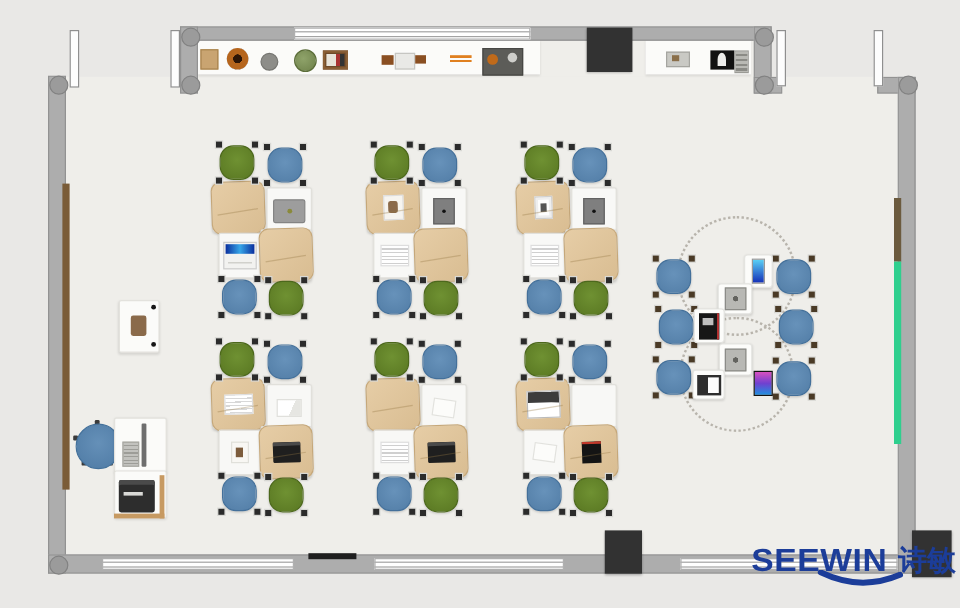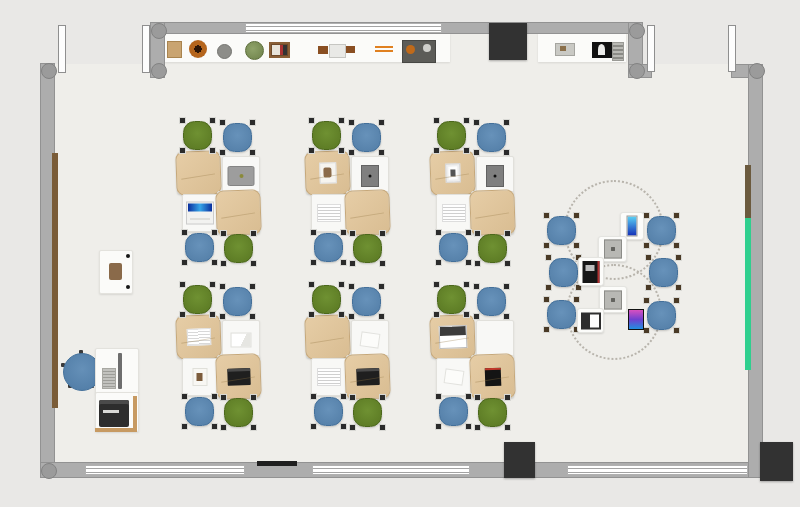--- a/index.html
+++ b/index.html
@@ -121,20 +121,27 @@
   .logo{position:absolute;left:626px;top:452px;z-index:10;display:flex;align-items:flex-start;white-space:nowrap}
   .logo-en{font-size:28px;font-weight:bold;letter-spacing:.5px;color:var(--logo,#1c3d99);line-height:30px;
     font-family:"Liberation Sans",sans-serif;transform:scaleY(.95)}
   .logo-zh{font-size:24px;font-weight:bold;color:var(--logo,#1c3d99);margin-left:9px;line-height:32px}
   .logo-swoosh{position:absolute;left:52px;top:23px;width:78px;height:15px}
 </style>
 </head>
 <body>
 
 <div id="plan">
+  <div class="logo">
+    <span class="logo-en">SEEWIN</span>
+    <svg class="logo-swoosh" viewBox="0 0 78 15">
+      <path d="M6 2 Q 39 18 72 4" fill="none" stroke="#1c3d99" stroke-width="5" stroke-linecap="round"></path>
+    </svg>
+    <span class="logo-zh">诗敏</span>
+  </div>
 <div class="abs floorpiece" style="left: 165px; top: 33px; width: 463px; height: 31px;"></div>
     <div class="abs floorpiece" style="left: 55px; top: 64px; width: 693px; height: 398px;"></div>
     <div class="abs dash" style="left: 564px; top: 180px; width: 96px; height: 96px;"></div>
     <div class="abs dash" style="left: 566px; top: 264px; width: 92px; height: 92px;"></div>
     <div class="abs shelfc" style="left: 165px; top: 33px; width: 285px; height: 29px;"></div>
     <div class="abs shelfc" style="left: 538px; top: 33px; width: 88px; height: 29px;"></div>
     <div class="abs wall" style="left: 150px; top: 22px; width: 493px; height: 12px;"></div>
     <div class="abs wall" style="left: 150px; top: 22px; width: 15px; height: 56px;"></div>
     <div class="abs wall" style="left: 40px; top: 63px; width: 15px; height: 415px;"></div>
     <div class="abs wall" style="left: 40px; top: 462px; width: 723px; height: 16px;"></div>

